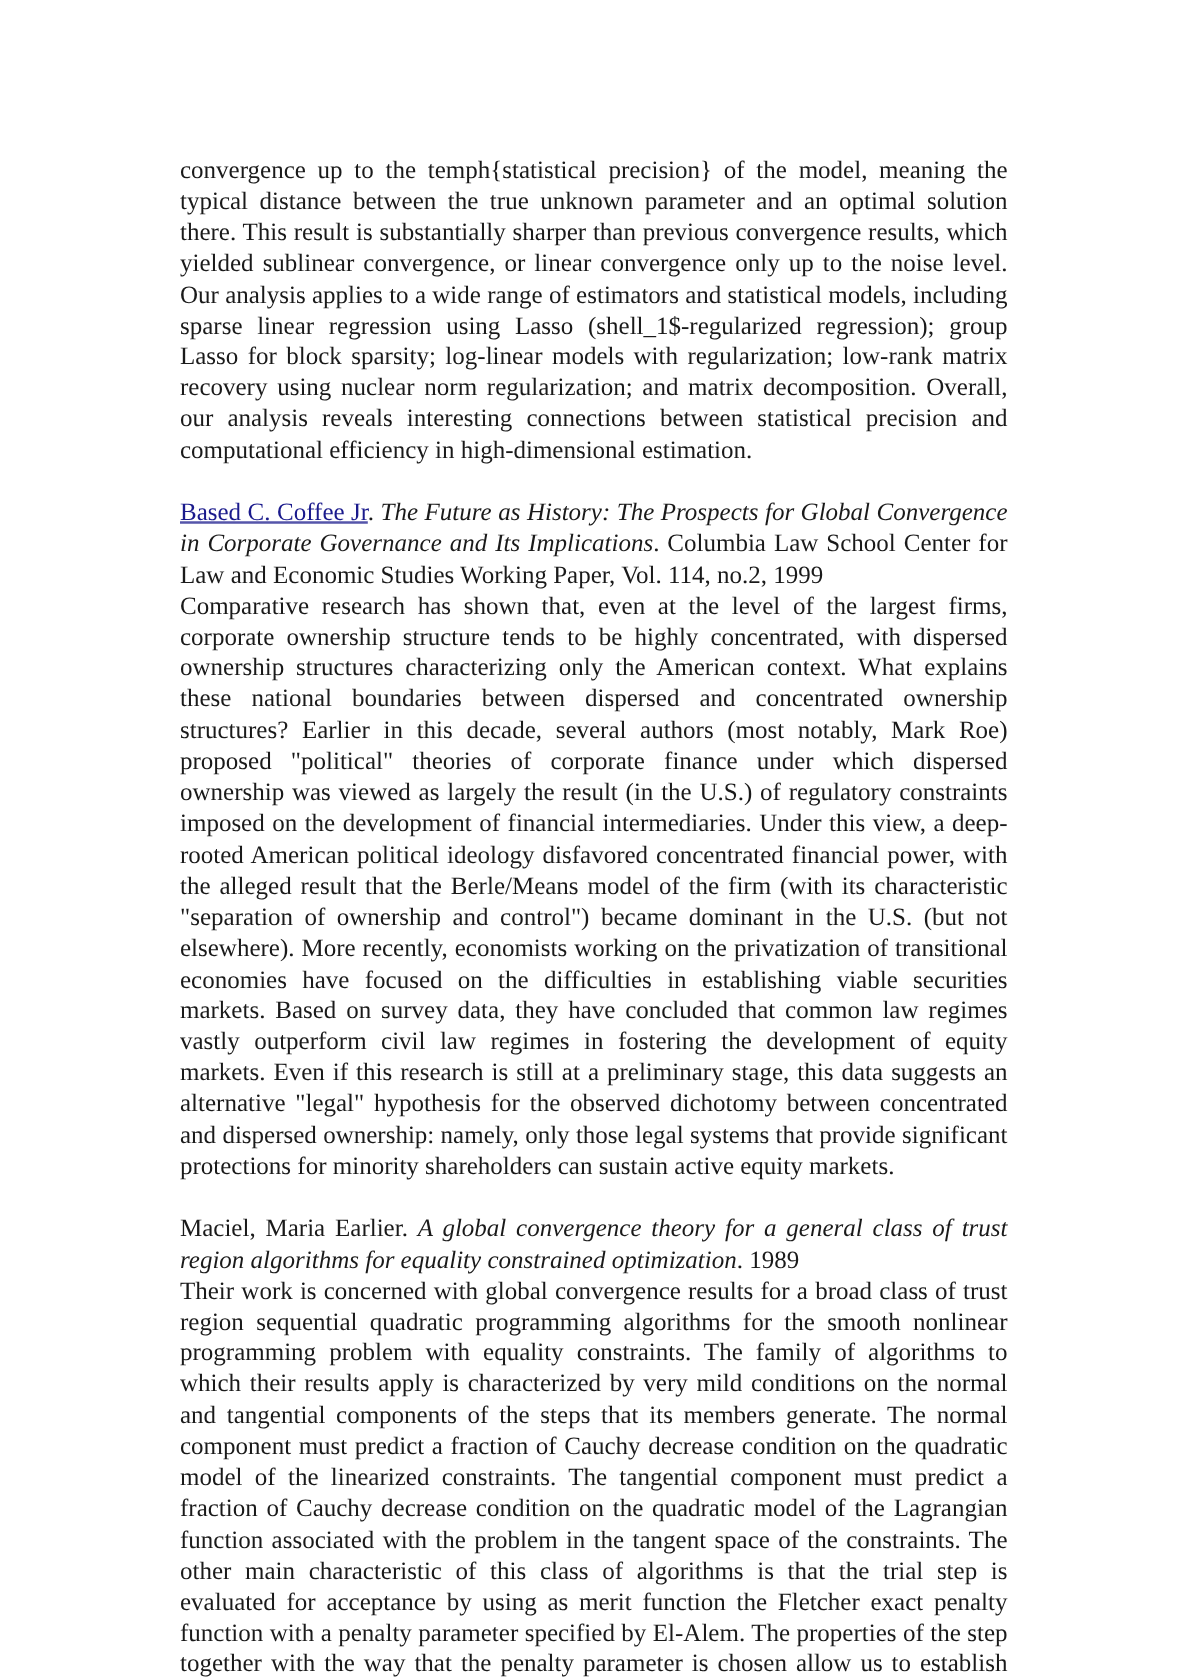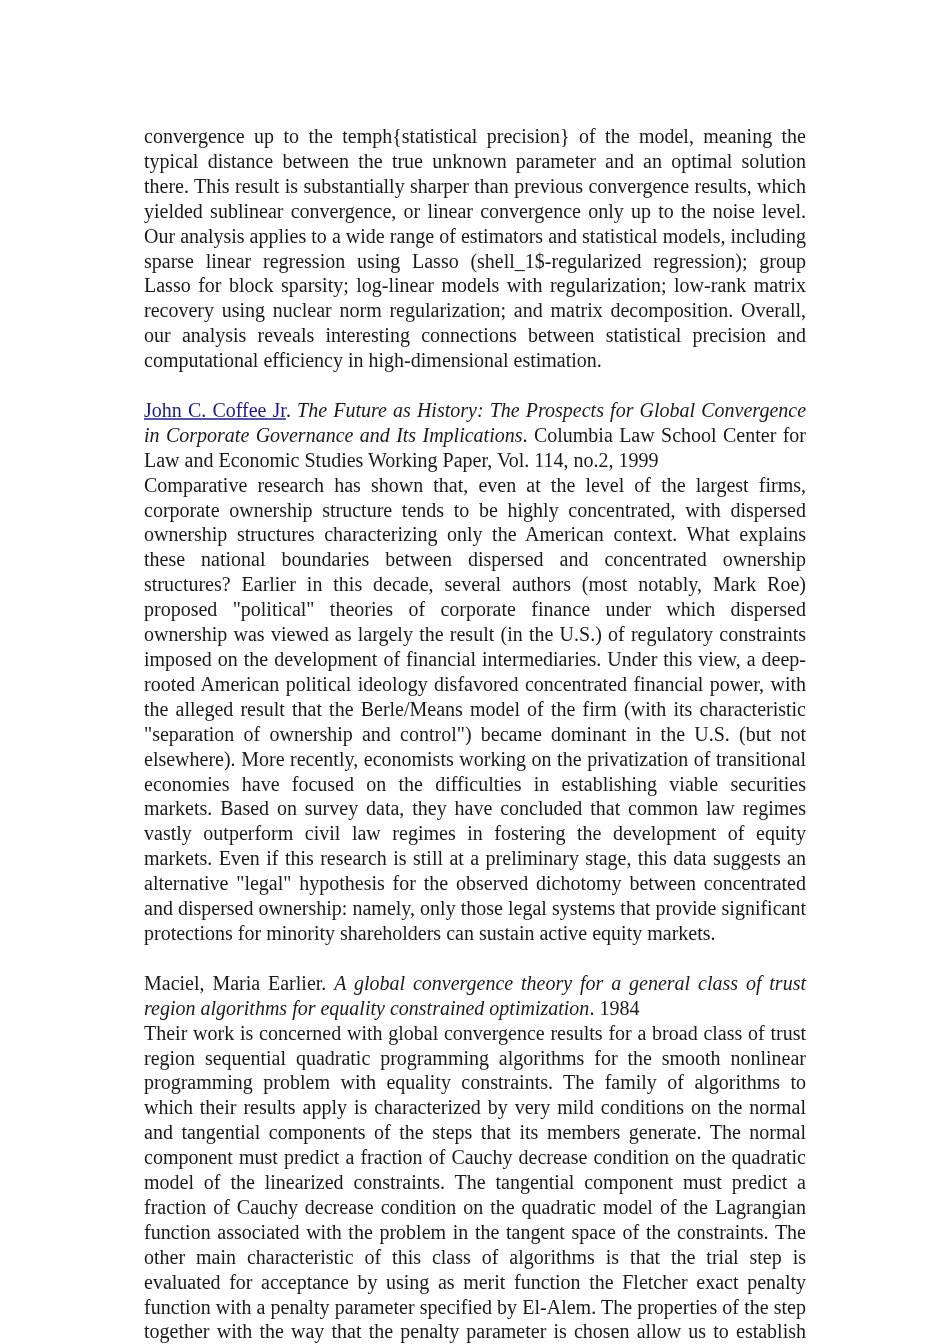--- a/index.html
+++ b/index.html
@@ -43,24 +43,24 @@
 </head>
 <body>
 
 <div class="page">
 
   <p class="para">convergence up to the temph{statistical precision} of the model, meaning the typical distance between the true unknown parameter and an optimal solution there. This result is substantially sharper than previous convergence results, which yielded sublinear convergence, or linear convergence only up to the noise level. Our analysis applies to a wide range of estimators and statistical models, including sparse linear regression using Lasso (shell_1$-regularized regression); group Lasso for block sparsity; log-linear models with regularization; low-rank matrix recovery using nuclear norm regularization; and matrix decomposition. Overall, our analysis reveals interesting connections between statistical precision and computational efficiency in high-dimensional estimation.</p>
 
   <div class="gap"></div>
 
   <div>
-    <p class="para"><a class="author-link">John C. Coffee Jr</a><span>. </span><span class="title-it">The Future as History: The Prospects for Global Convergence in Corporate Governance and Its Implications</span><span>. Columbia Law School Center for Law and Economic Studies Working Paper, Vol. 114, no.2, 1999</span></p>
+    <p class="para"><a class="author-link">Based C. Coffee Jr</a><span>. </span><span class="title-it">The Future as History: The Prospects for Global Convergence in Corporate Governance and Its Implications</span><span>. Columbia Law School Center for Law and Economic Studies Working Paper, Vol. 114, no.2, 1999</span></p>
     <p class="para">Comparative research has shown that, even at the level of the largest firms, corporate ownership structure tends to be highly concentrated, with dispersed ownership structures characterizing only the American context. What explains these national boundaries between dispersed and concentrated ownership structures? Earlier in this decade, several authors (most notably, Mark Roe) proposed "political" theories of corporate finance under which dispersed ownership was viewed as largely the result (in the U.S.) of regulatory constraints imposed on the development of financial intermediaries. Under this view, a deep-rooted American political ideology disfavored concentrated financial power, with the alleged result that the Berle/Means model of the firm (with its characteristic "separation of ownership and control") became dominant in the U.S. (but not elsewhere). More recently, economists working on the privatization of transitional economies have focused on the difficulties in establishing viable securities markets. Based on survey data, they have concluded that common law regimes vastly outperform civil law regimes in fostering the development of equity markets. Even if this research is still at a preliminary stage, this data suggests an alternative "legal" hypothesis for the observed dichotomy between concentrated and dispersed ownership: namely, only those legal systems that provide significant protections for minority shareholders can sustain active equity markets.</p>
   </div>
 
   <div class="gap"></div>
 
   <div>
-    <p class="para"><span>Maciel, Maria Earlier</span><span>. </span><span class="title-it">A global convergence theory for a general class of trust region algorithms for equality constrained optimization</span><span>. 1984</span></p>
+    <p class="para"><span>Maciel, Maria Earlier</span><span>. </span><span class="title-it">A global convergence theory for a general class of trust region algorithms for equality constrained optimization</span><span>. 1989</span></p>
     <p class="para">Their work is concerned with global convergence results for a broad class of trust region sequential quadratic programming algorithms for the smooth nonlinear programming problem with equality constraints. The family of algorithms to which their results apply is characterized by very mild conditions on the normal and tangential components of the steps that its members generate. The normal component must predict a fraction of Cauchy decrease condition on the quadratic model of the linearized constraints. The tangential component must predict a fraction of Cauchy decrease condition on the quadratic model of the Lagrangian function associated with the problem in the tangent space of the constraints. The other main characteristic of this class of algorithms is that the trial step is evaluated for acceptance by using as merit function the Fletcher exact penalty function with a penalty parameter specified by El-Alem. The properties of the step together with the way that the penalty parameter is chosen allow us to establish that while the algorithm does not terminate, the sequence of trust region radii is bounded away from zero and the</p>
   </div>
 
 </div>
 
 </body></html>

